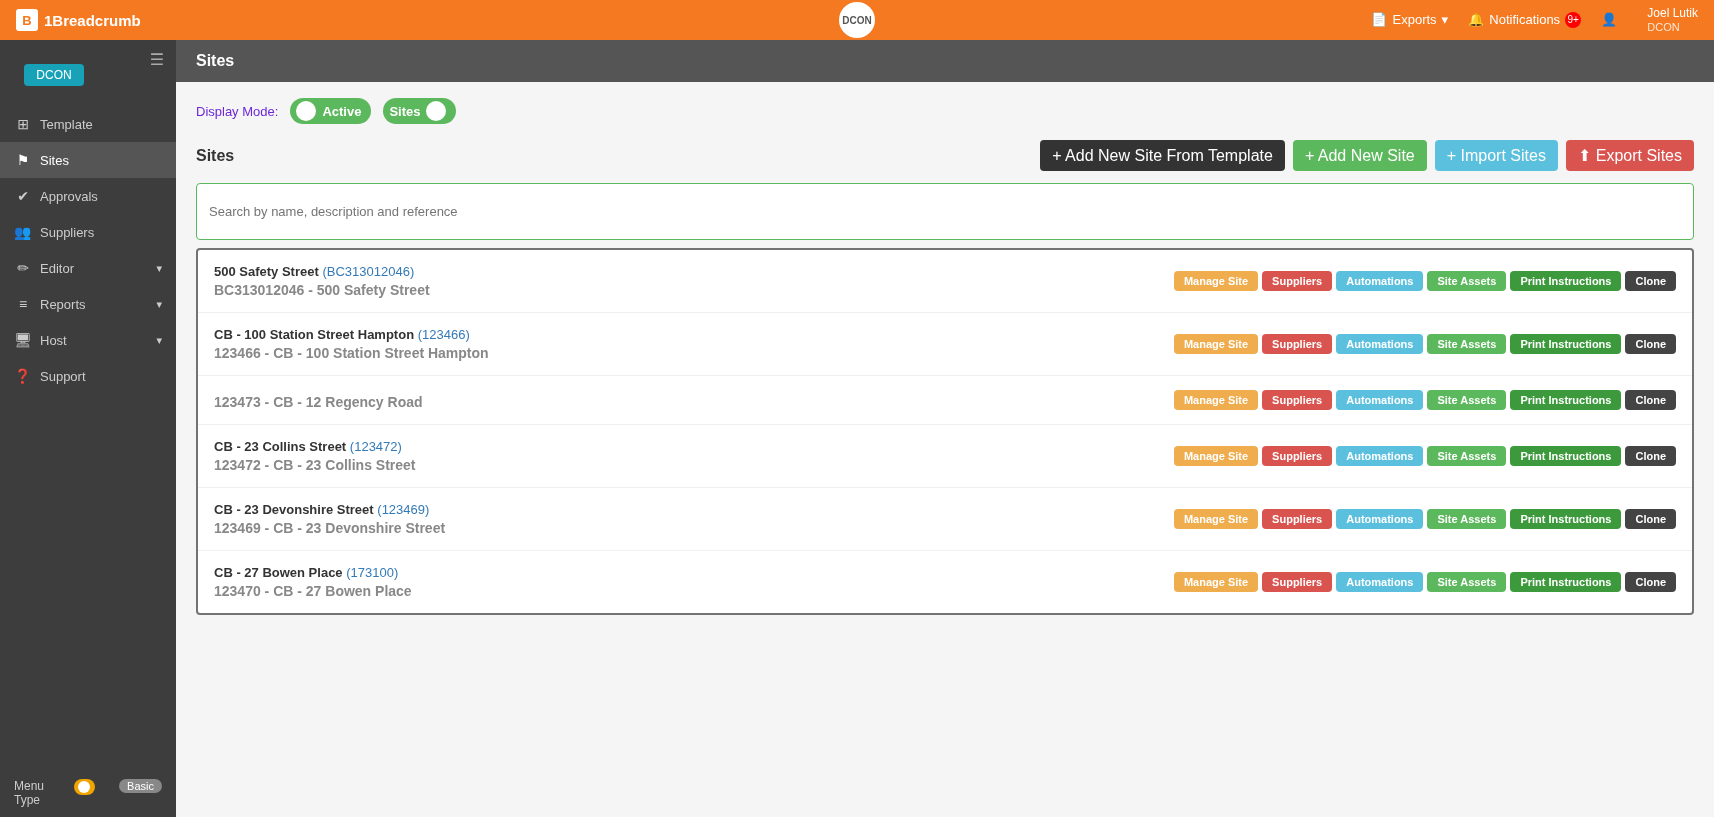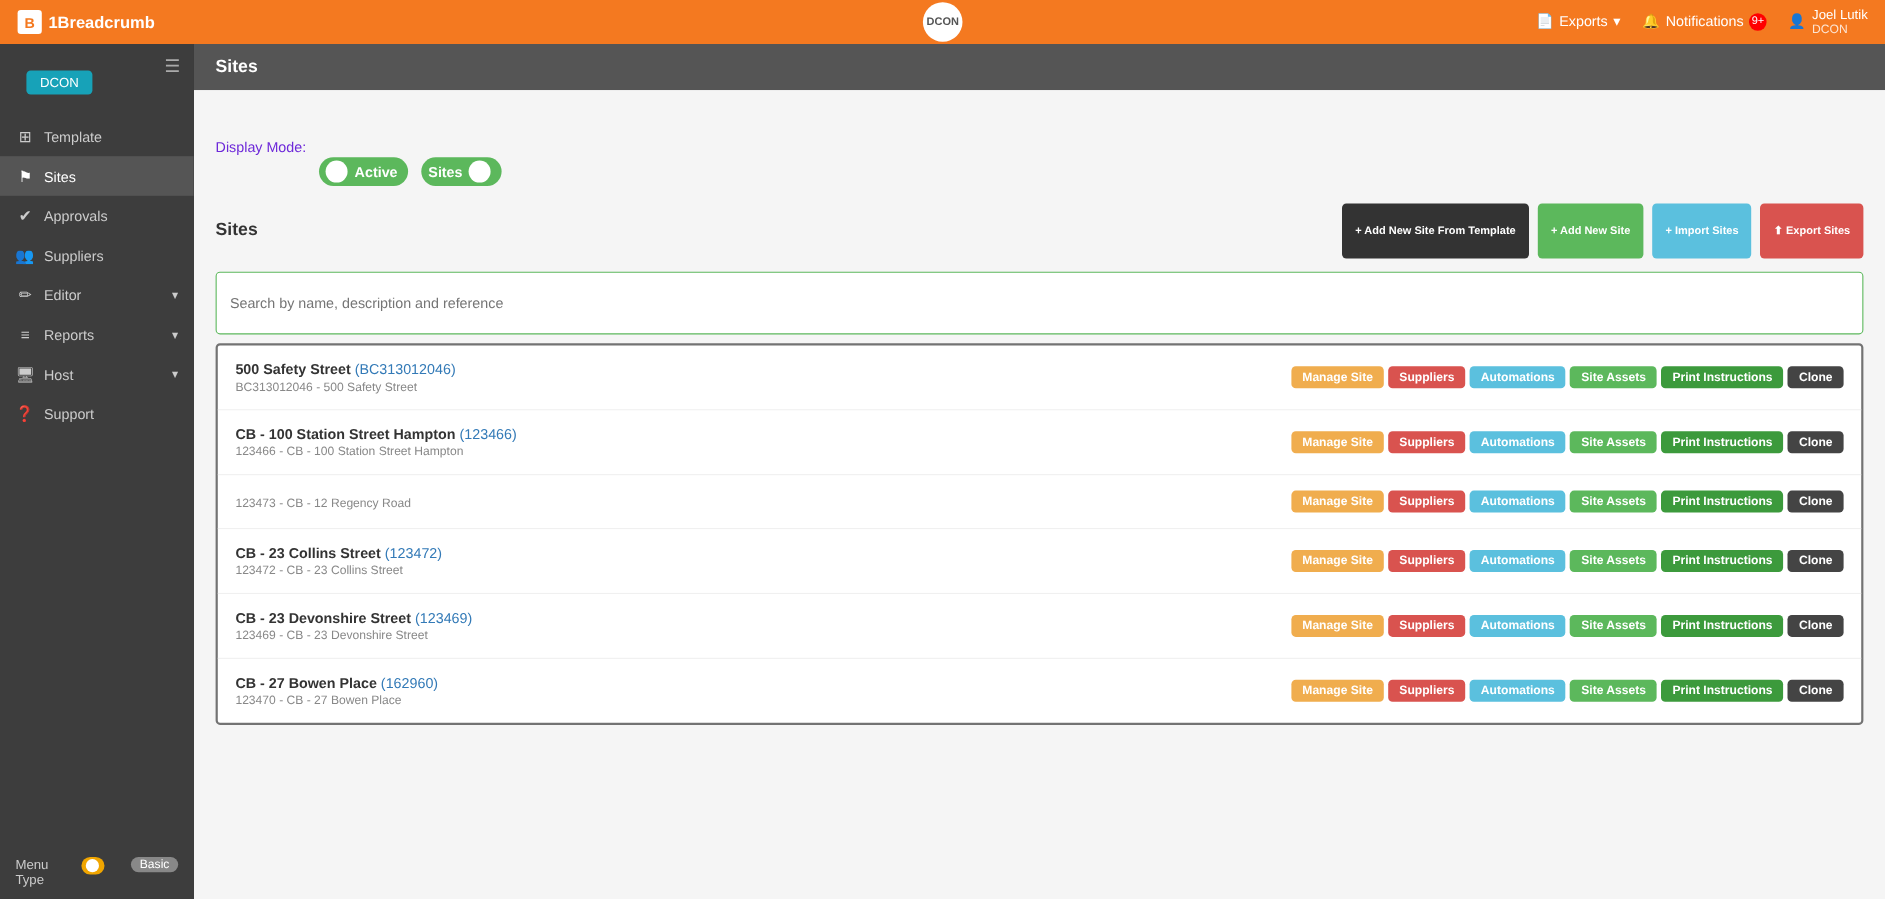--- a/index.html
+++ b/index.html
@@ -190,21 +190,20 @@
       display: flex;
       align-items: center;
       background: #5cb85c;
       border-radius: 20px;
       padding: 3px 10px 3px 6px;
       gap: 6px;
       cursor: pointer;
       color: white;
       font-size: 13px;
       font-weight: bold;
-      margin-top: 45px;
     }
     .toggle-knob {
       width: 20px; height: 20px;
       border-radius: 50%;
       background: white;
     }
 
     
     .sites-header {
       display: flex;
@@ -218,26 +217,26 @@
       font-weight: bold;
     }
     .sites-actions {
       display: flex;
       gap: 8px;
     }
     .btn {
       display: flex;
       align-items: center;
       gap: 4px;
-      padding: 19px 12px;
+      padding: 6px 12px;
       border: none;
       border-radius: 4px;
       cursor: pointer;
-      font-size: 10px;
-      font-weight: bold;
+      font-size: 16px;
+      font-weight: normal;
       color: white;
     }
     .btn-dark { background: #333; }
     .btn-green { background: #5cb85c; }
     .btn-blue { background: #5bc0de; }
     .btn-red { background: #d9534f; }
 
     
     .search-box {
       border: 1px solid #5cb85c;
@@ -266,23 +265,24 @@
     }
     .site-item:last-child { border-bottom: none; }
     .site-info { flex: 1; }
     .site-name {
       font-size: 13px;
       color: #333;
       font-weight: bold;
     }
     .site-name-link { color: #337ab7; font-weight: normal; }
     .site-ref {
-      font-size: 11px;
+      font-size: 14px;
       color: #888;
       margin-top: 3px;
+      font-weight: bold;
     }
     .site-actions {
       display: flex;
       gap: 4px;
       align-items: center;
     }
     .action-btn {
       padding: 4px 10px;
       border: none;
       border-radius: 4px;
@@ -321,21 +321,21 @@
       <span>Exports</span>
       <span>▾</span>
     </div>
     <div class="navbar-right-item">
       <span>🔔</span>
       <span>Notifications</span>
       <span class="notification-badge">9+</span>
     </div>
     <div class="navbar-right-item">
       <span>👤</span>
-      <div style="line-height:1.2;">
+      <div style="line-height:1.2;margin-left:25px;">
         <div style="font-size:12px;">Joel Lutik</div>
         <div style="font-size:11px;opacity:0.8;">DCON</div>
       </div>
     </div>
   </div>
 </div>
 
 <div class="layout">
 
   <div class="sidebar">
@@ -509,21 +509,21 @@
             <button class="action-btn ab-teal">Site Assets</button>
             <button class="action-btn ab-green">Print Instructions</button>
             <button class="action-btn ab-dark">Clone</button>
           </div>
         </div>
 
         <div class="site-item">
           <div class="site-info">
             <div class="site-name">
               <span>CB - 27 Bowen Place</span>
-              <span class="site-name-link"> (<span>162960</span>)</span>
+              <span class="site-name-link"> (<span>173100</span>)</span>
             </div>
             <div class="site-ref">123470 - CB - 27 Bowen Place</div>
           </div>
           <div class="site-actions">
             <button class="action-btn ab-orange">Manage Site</button>
             <button class="action-btn ab-red">Suppliers</button>
             <button class="action-btn ab-blue">Automations</button>
             <button class="action-btn ab-teal">Site Assets</button>
             <button class="action-btn ab-green">Print Instructions</button>
             <button class="action-btn ab-dark">Clone</button>

